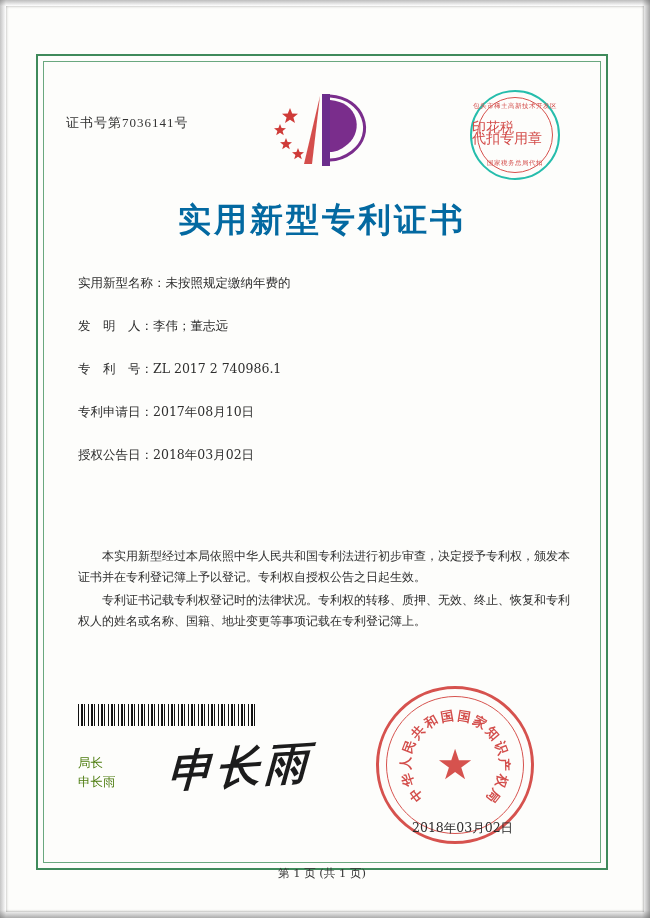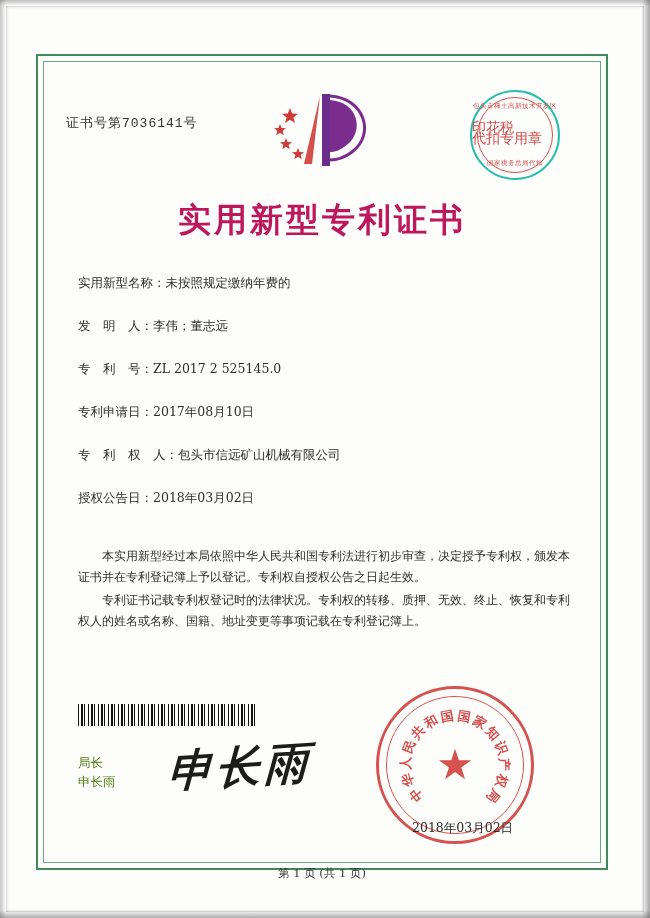--- a/index.html
+++ b/index.html
@@ -73,21 +73,21 @@
     width: 524px; height: 770px;
     color: #2b2b2b;
   }
 
   .cert-no {
     position: absolute;
     left: 6px; top: 36px;
     font-size: 13px;
     letter-spacing: 1px;
     color: #333;
-    font-family: Liberation Mono, monospace;
+    font-family: Liberation Serif, serif;
   }
 
   
   .logo {
     position: absolute;
     left: 200px; top: 8px;
     width: 130px; height: 90px;
   }
 
   
@@ -126,21 +126,21 @@
   }
 
   .title {
     position: absolute;
     left: 0; top: 120px;
     width: 524px;
     text-align: center;
     font-size: 33px;
     font-weight: bold;
     letter-spacing: 3px;
-    color: #be185d;
+    color: #0369a1;
     font-family: "DejaVu Serif", serif;
   }
 
   .fields {
     position: absolute;
     left: 18px; top: 196px;
     width: 500px;
   }
   .field {
     font-size: 12.5px;
@@ -294,27 +294,24 @@
     <div class="title">实用新型专利证书</div>
 
     <div class="fields">
       <div class="field">
         <span class="lbl">实用新型名称：</span><span class="val">未按照规定缴纳年费的</span>
       </div>
       <div class="field">
         <span class="lbl">发　明　人：</span><span class="val">李伟；董志远</span>
       </div>
       <div class="field">
-        <span class="lbl">专　利　号：</span><span class="val">ZL 2017 2 525145.0</span>
+        <span class="lbl">专　利　号：</span><span class="val">ZL 2017 2 740986.1</span>
       </div>
       <div class="field">
         <span class="lbl">专利申请日：</span><span class="val">2017年08月10日</span>
-      </div>
-      <div class="field">
-        <span class="lbl">专　利　权　人：</span><span class="val">包头市信远矿山机械有限公司</span>
       </div>
       <div class="field">
         <span class="lbl">授权公告日：</span><span class="val">2018年03月02日</span>
       </div>
     </div>
 
     <div class="paras">
       <p>本实用新型经过本局依照中华人民共和国专利法进行初步审查，决定授予专利权，颁发本证书并在专利登记簿上予以登记。专利权自授权公告之日起生效。</p>
       <p>专利证书记载专利权登记时的法律状况。专利权的转移、质押、无效、终止、恢复和专利权人的姓名或名称、国籍、地址变更等事项记载在专利登记簿上。</p>
     </div>

